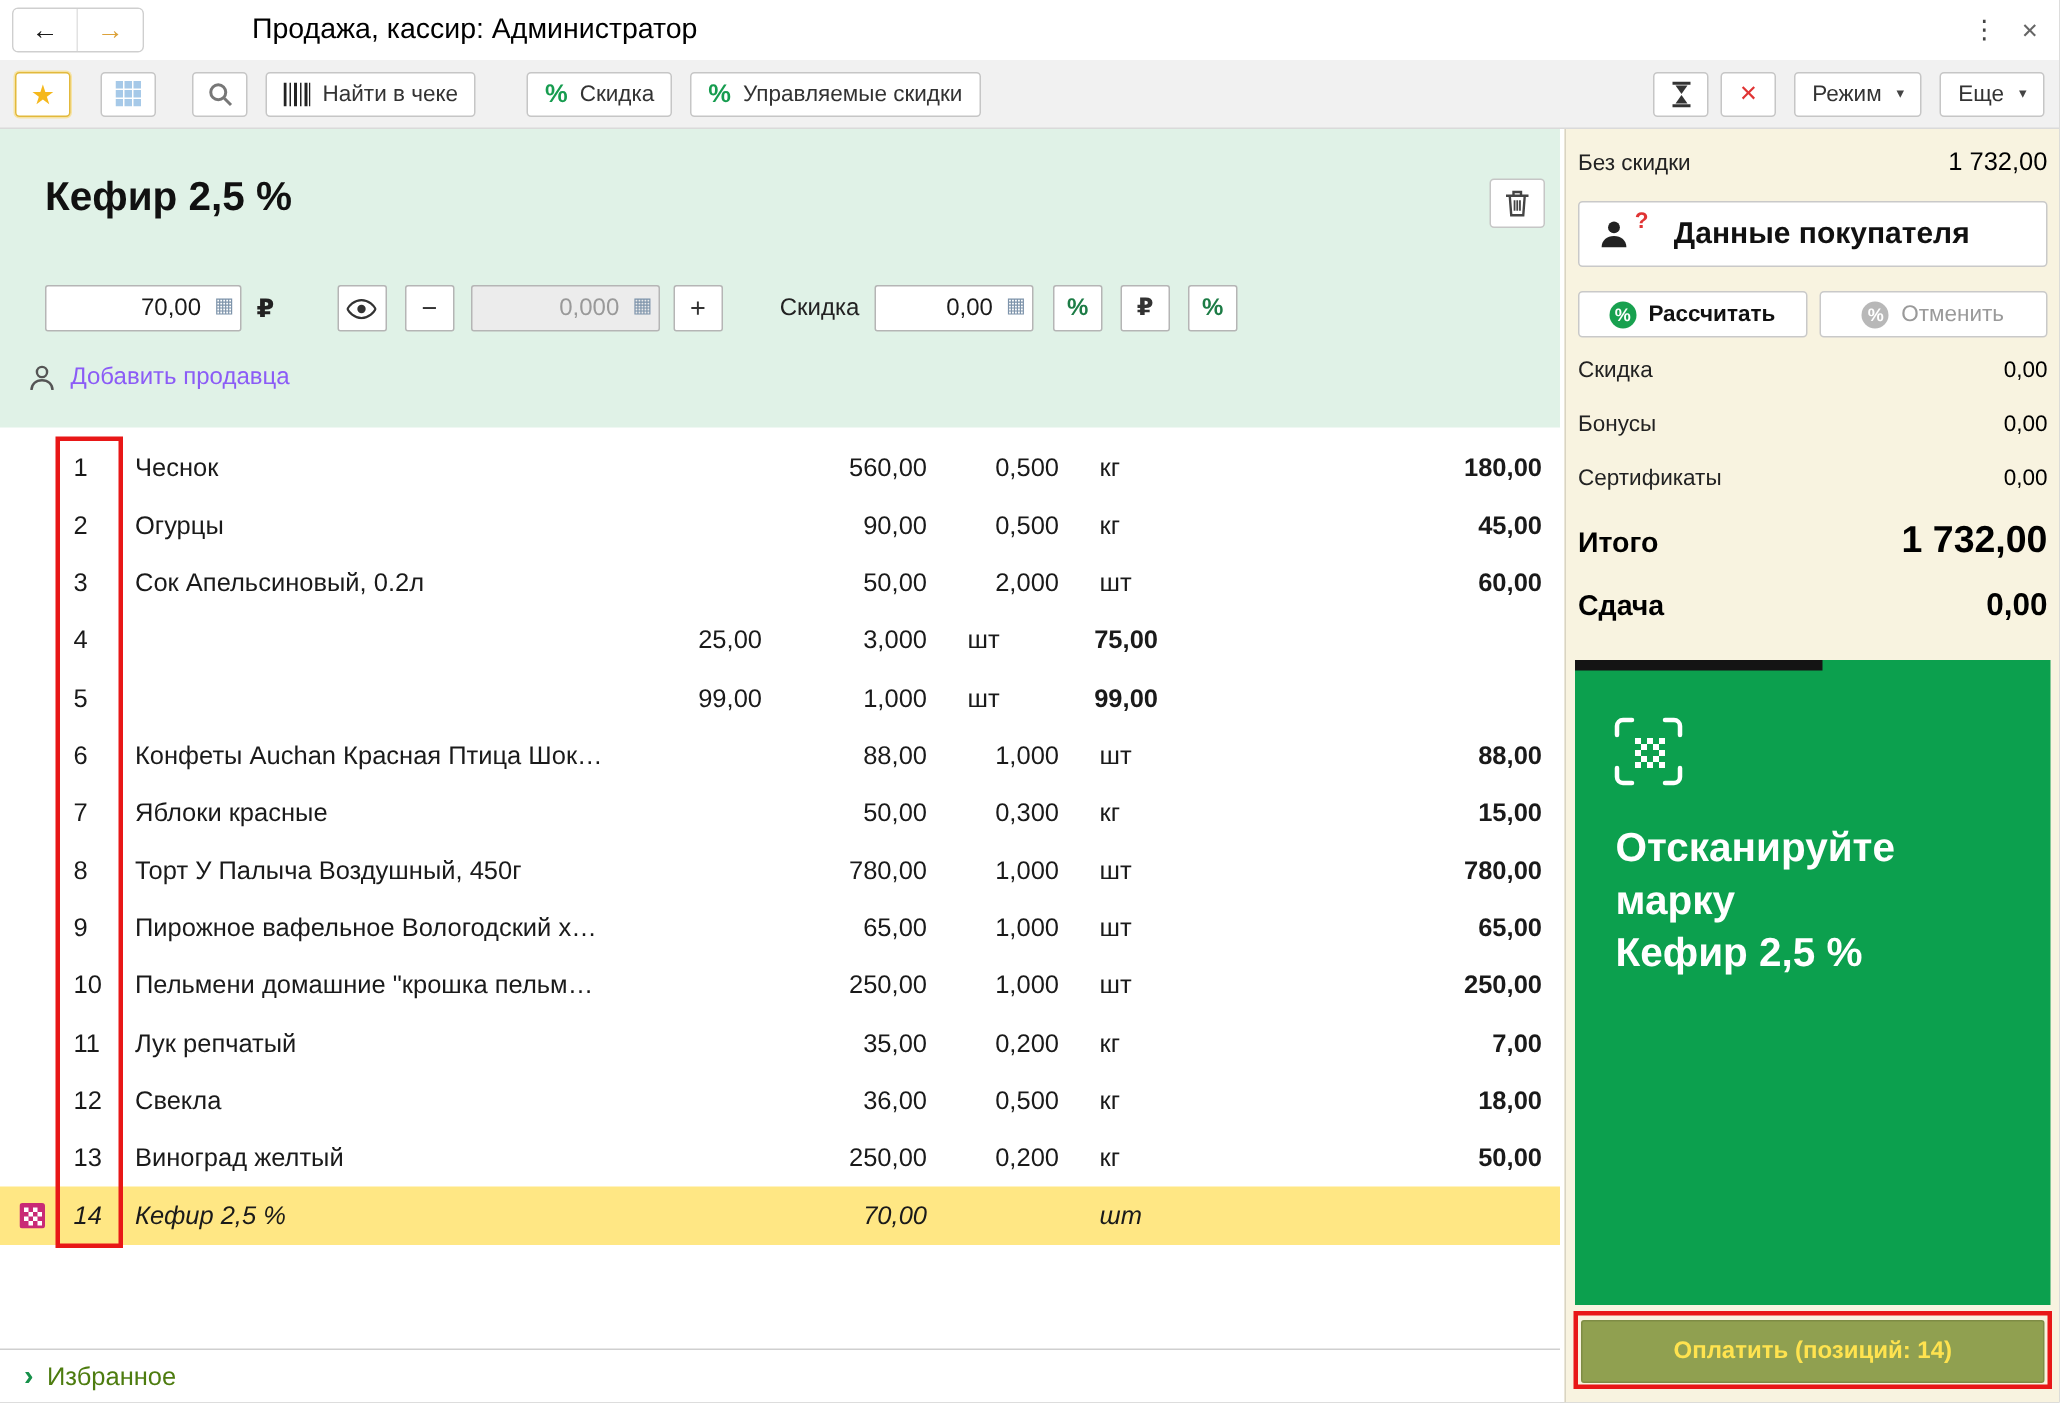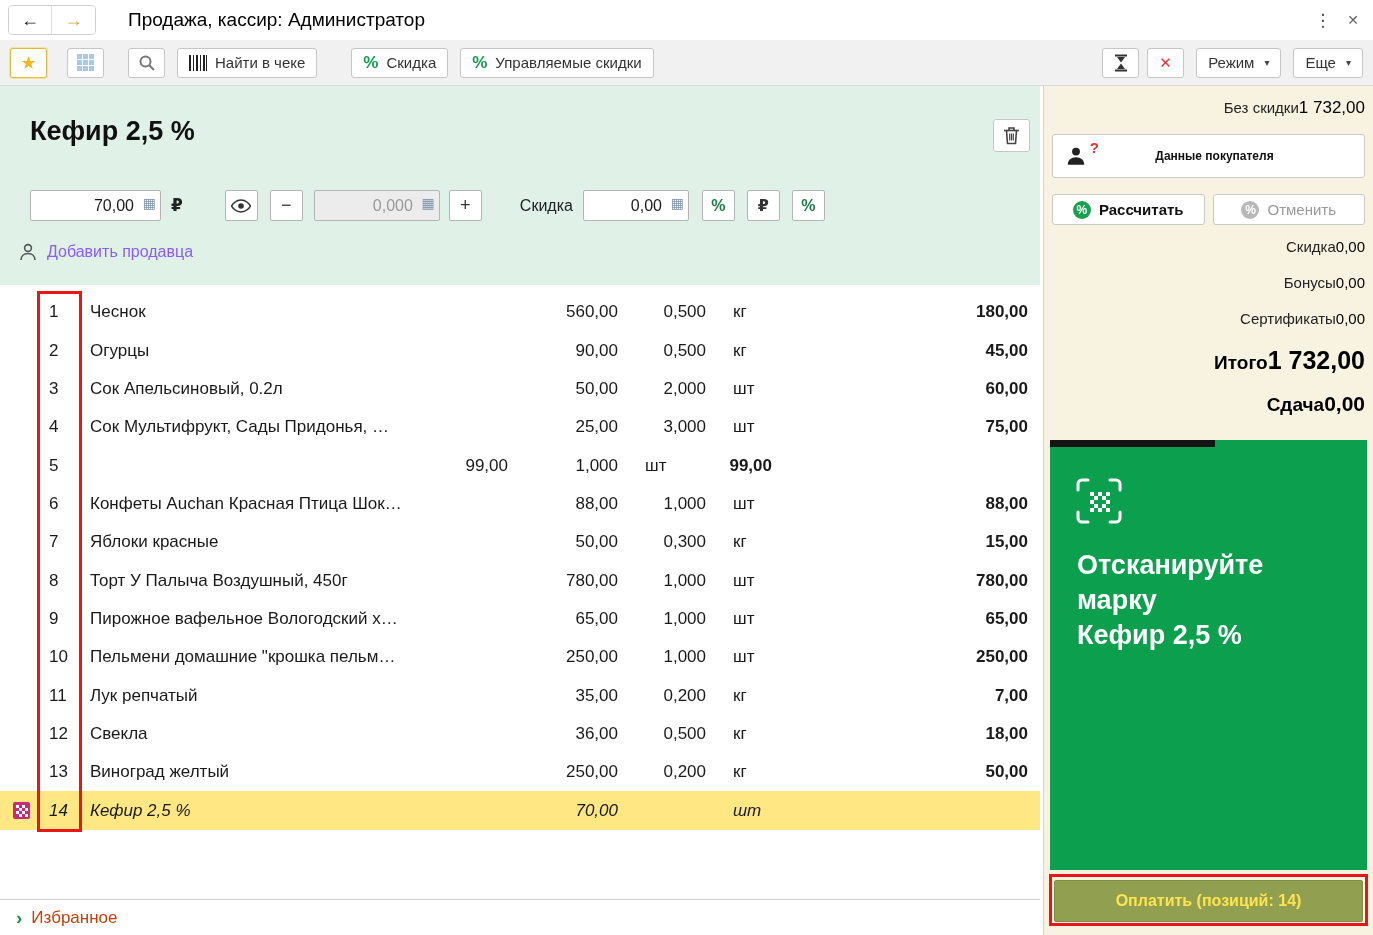--- a/index.html
+++ b/index.html
@@ -16,21 +16,21 @@
   *{margin:0;padding:0;box-sizing:border-box;}
   body{font-family:"Liberation Sans","DejaVu Sans",sans-serif;background:#9a9a9a;}
   .app{position:relative;width:1373px;height:935px;background:#fff;overflow:hidden;}
 
   
   .titlebar{position:absolute;top:0;left:0;width:100%;height:40px;background:#fff;display:flex;align-items:center;}
   .nav-group{display:flex;margin-left:8px;border:1px solid #cfcfcf;border-radius:4px;background:#fff;overflow:hidden;}
   .nav-btn{width:43px;height:28px;display:flex;align-items:center;justify-content:center;font-size:18px;cursor:pointer;background:#fff;border:none;font-family:inherit;}
   .nav-btn.back{border-right:1px solid #e2e2e2;color:#1a1a1a;}
   .nav-btn.fwd{color:#dca23a;}
-  .win-title{margin-left:32px;font-size:19px;color:#000;}
+  .win-title{margin-left:72px;font-size:19px;color:#000;}
   .title-actions{margin-left:auto;display:flex;align-items:center;gap:16px;padding-right:14px;}
   .dots-icon{font-size:17px;color:#444;cursor:pointer;}
   .close-icon{font-size:14px;color:#666;cursor:pointer;}
 
   
   .toolbar{position:absolute;top:40px;left:0;width:100%;height:46px;background:#f1f1f1;border-bottom:1px solid #dadada;display:flex;align-items:center;padding:0 10px;}
   .tb-btn{height:30px;min-width:36px;background:#fff;border:1px solid #c6c6c6;border-radius:3px;display:inline-flex;align-items:center;justify-content:center;gap:8px;font-size:15px;color:#333;padding:0 11px;cursor:pointer;font-family:inherit;white-space:nowrap;}
   .tb-btn.icon-only{width:37px;padding:0;}
   .tb-btn.star{border-color:#e2b93c;box-shadow:0 0 0 1px #f6e3a5;}
   .star-glyph{color:var(--star-yellow);font-size:18px;line-height:1;}
@@ -68,32 +68,32 @@
   .cell-mark{display:flex;justify-content:flex-start;padding-left:13px;}
   .cell-num{padding-left:9px;}
   .cell-name{padding-left:10px;white-space:nowrap;overflow:hidden;}
   .cell-price,.cell-qty{text-align:right;}
   .cell-unit{padding-left:27px;}
   .cell-total{text-align:right;font-weight:bold;padding-right:12px;}
 
   
   .favorites{position:absolute;left:0;top:899px;width:1040px;height:36px;background:#fff;border-top:1px solid #cfcfcf;display:flex;align-items:center;cursor:pointer;}
   .fav-chevron{color:#17914a;font-size:19px;font-weight:bold;margin-left:16px;line-height:1;}
-  .fav-label{color:#c2410c;font-size:17px;margin-left:9px;}
+  .fav-label{color:#4d7c0f;font-size:17px;margin-left:9px;}
 
   
   .side{position:absolute;left:1043px;top:86px;width:330px;height:849px;background:var(--panel-beige);border-left:1px solid #d9d4c2;}
-  .side-row{position:absolute;left:8px;right:8px;display:flex;justify-content:flex-end;align-items:baseline;}
+  .side-row{position:absolute;left:8px;right:8px;display:flex;justify-content:space-between;align-items:baseline;}
   .lbl-15{font-size:15px;color:#222;}
   .val-17{font-size:17px;color:#000;}
   .val-15{font-size:15px;color:#000;}
   .customer-btn{position:absolute;top:48px;left:8px;right:8px;height:44px;background:#fff;border:1px solid #c9c9c9;border-radius:3px;display:flex;align-items:center;cursor:pointer;font-family:inherit;}
   .customer-icon-wrap{position:relative;margin-left:12px;width:32px;display:flex;}
   .q-mark{position:absolute;top:-6px;right:-2px;color:#e03434;font-size:15px;font-weight:bold;}
-  .customer-label{flex:1;text-align:center;font-size:12px;font-weight:bold;color:#111;margin-right:32px;}
+  .customer-label{flex:1;text-align:center;font-size:20px;font-weight:bold;color:#111;margin-right:32px;}
   .calc-row{position:absolute;top:108px;left:8px;right:8px;display:flex;gap:8px;}
   .pill-btn{flex:1;height:31px;background:#fff;border:1px solid #c9c9c9;border-radius:3px;display:flex;align-items:center;justify-content:center;gap:8px;font-size:15px;font-weight:bold;color:#111;cursor:pointer;font-family:inherit;}
   .pill-btn.disabled{color:#9a9a9a;font-weight:normal;}
   .pct-badge{width:18px;height:18px;border-radius:50%;background:#18a14f;color:#fff;font-size:12px;font-weight:bold;display:flex;align-items:center;justify-content:center;line-height:1;}
   .pct-badge.gray{background:#b8b8b8;}
   .total-label,.change-label{font-size:19px;font-weight:bold;color:#000;}
   .total-value{font-size:25px;font-weight:bold;color:#000;}
   .change-value{font-size:21px;font-weight:bold;color:#000;}
   .scan-panel{position:absolute;top:354px;left:6px;right:6px;height:430px;background:var(--accent-green);}
   .timer-bar{position:absolute;top:0;left:0;width:52%;height:7px;background:#141414;}
@@ -336,21 +336,20 @@
               <rect x="6" y="6" width="3" height="3"></rect>
               <rect x="12" y="6" width="3" height="3"></rect>
               <rect x="3" y="9" width="3" height="3"></rect>
               <rect x="9" y="9" width="3" height="3"></rect>
               <rect x="6" y="12" width="3" height="3"></rect>
               <rect x="12" y="12" width="3" height="3"></rect>
             </g>
           </svg>
         </span>
         <span class="cell-num">4</span>
-        <span class="cell-name">Сок Мультифрукт, Сады Придонья, …</span>
         <span class="cell-price">25,00</span>
         <span class="cell-qty">3,000</span>
         <span class="cell-unit">шт</span>
         <span class="cell-total">75,00</span>
       </div>
       <div class="item-row">
         <span class="cell-mark" style="visibility: hidden;">
           <svg width="17" height="17">
             <rect width="17" height="17" rx="2" fill="#c92a76"></rect>
             <g fill="#fff">

